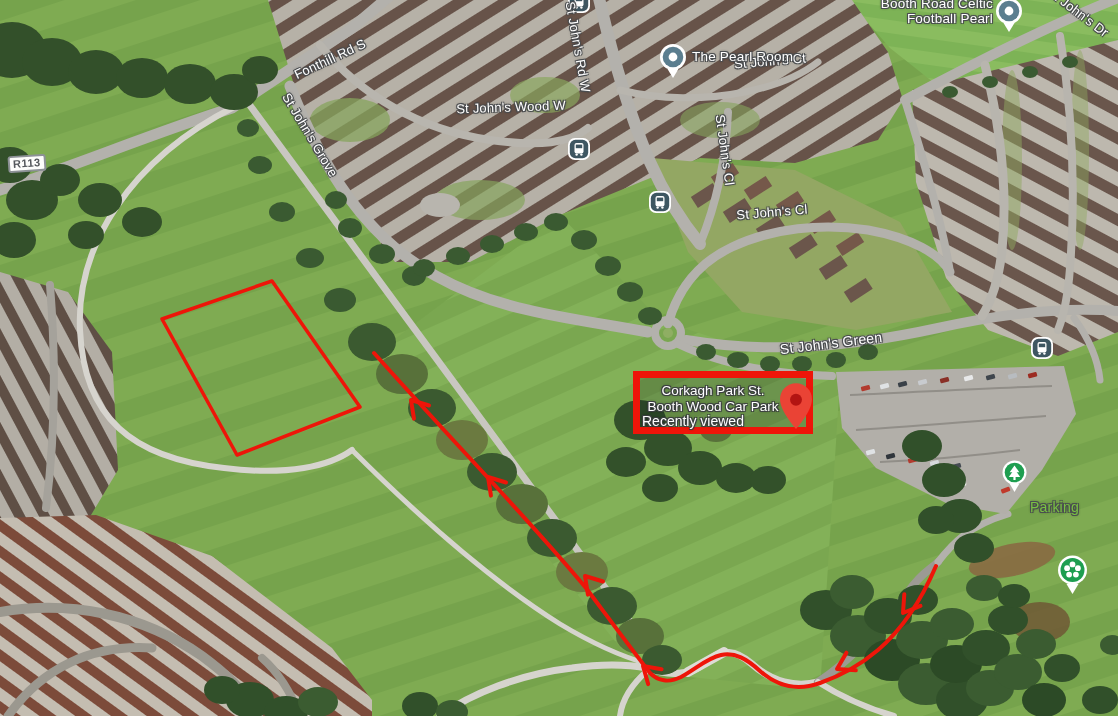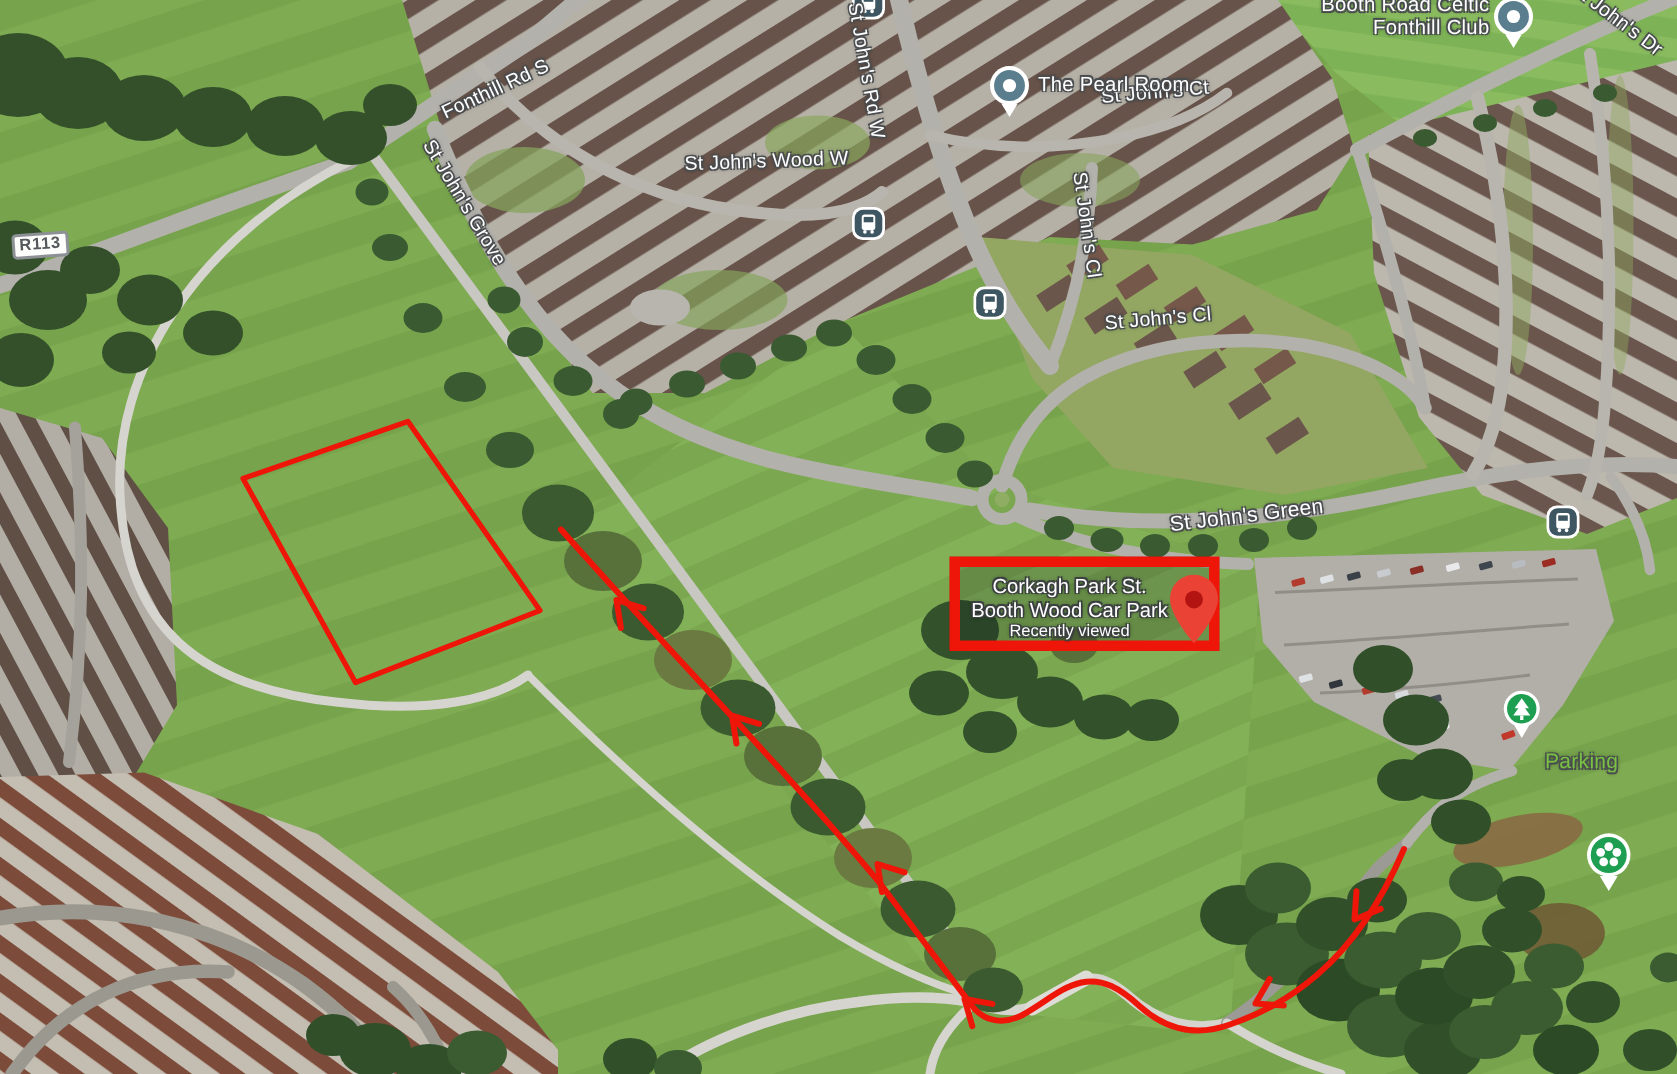--- a/index.html
+++ b/index.html
@@ -34,21 +34,21 @@
   .dest-box{
     position:absolute;z-index:22;border:7px solid var(--annotation-red);
     background:rgba(8,18,26,.18);box-sizing:border-box;
   }
   .dest-label{
     position:absolute;left:2px;top:5px;width:142px;text-align:center;
     color:#fff;font-size:13.5px;line-height:15.5px;font-weight:500;
     text-shadow:1px 1px 0 #3c3f42,-1px -1px 0 #3c3f42,1px -1px 0 #3c3f42,
       -1px 1px 0 #3c3f42,0 0 3px rgba(0,0,0,.8);cursor:pointer;
   }
-  .dest-status{font-size:11px;font-weight:400;line-height:12px;text-align:center;
+  .dest-status{font-size:14px;font-weight:400;line-height:12px;text-align:left;
     padding-right:0;margin-top:1px;}
   .dest-pin{z-index:23;}
 </style>
 </head>
 <body>
 
 <div id="map">
 
   <svg class="scenery" width="1118" height="716" viewBox="0 0 1118 716">
     <defs>
@@ -303,21 +303,21 @@
   <div class="maplabel" style="left:578px;top:47px;transform:translate(-50%,-50%) rotate(80deg);">St John's Rd W</div>
   <div class="maplabel" style="left:770px;top:61px;transform:translate(-50%,-50%) rotate(-5deg);">St John's Ct</div>
   <div class="maplabel" style="left:725px;top:150px;transform:translate(-50%,-50%) rotate(82deg);">St John's Cl</div>
   <div class="maplabel" style="left:772px;top:212px;transform:translate(-50%,-50%) rotate(-5deg);">St John's Cl</div>
   <div class="maplabel" style="left:831px;top:343px;font-size:14px;transform:translate(-50%,-50%) rotate(-7deg);">St John's Green</div>
   <div class="maplabel" style="left:1078px;top:12px;transform:translate(-50%,-50%) rotate(37deg);">St John's Dr</div>
 
   <div class="maplabel poi-label" style="left:692px;top:56px;transform:translate(0,-50%);">The Pearl Room</div>
   <div class="maplabel poi-label" style="left:863px;top:11px;width:130px;text-align:right;transform:translate(0,-50%);line-height:14.5px;">
     <div>Booth Road Celtic</div>
-    <div>Fonthill Club</div>
+    <div>Football Pearl</div>
   </div>
   <div class="maplabel poi-label green-label" style="left:1030px;top:473px;font-size:14px;transform:translate(0,-50%);margin-top:34px;">Parking</div>
 
   <svg class="pin" style="left:658px;top:43px;" width="30" height="36" viewBox="0 0 30 36">
     <path d="M15 35 L9.5 26 L20.5 26 Z" fill="#fff"></path>
     <circle cx="15" cy="14" r="13" fill="#fff"></circle>
     <circle cx="15" cy="14" r="10.3" style="fill:var(--poi-teal,#5b7e8f)"></circle>
     <circle cx="15" cy="14" r="4.4" fill="#fff"></circle>
   </svg>
   <svg class="pin" style="left:994px;top:-3px;" width="30" height="36" viewBox="0 0 30 36">

